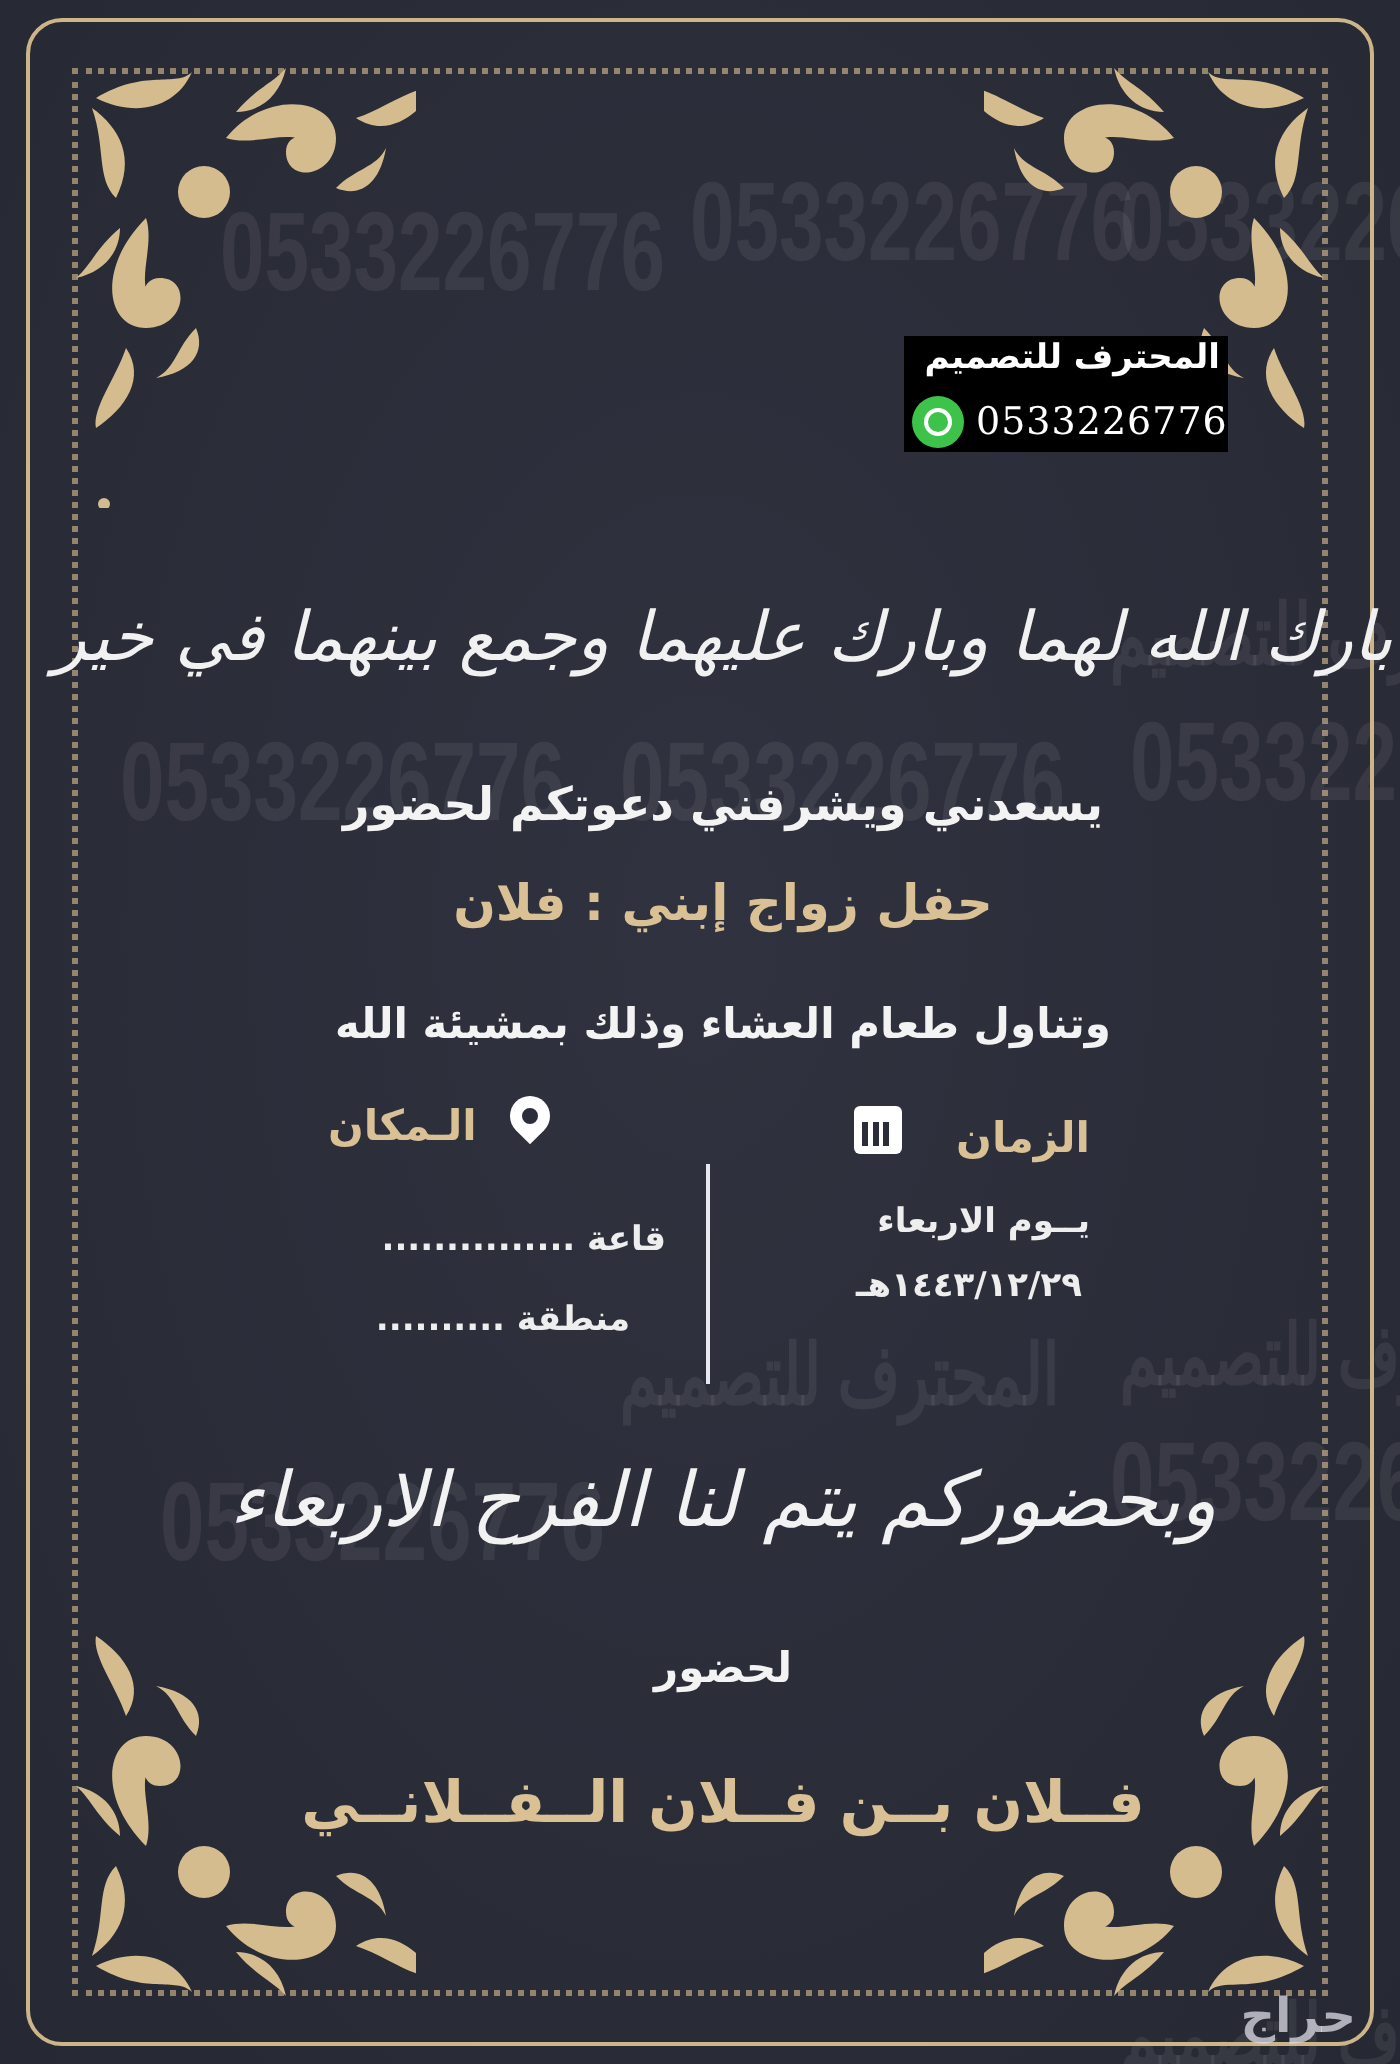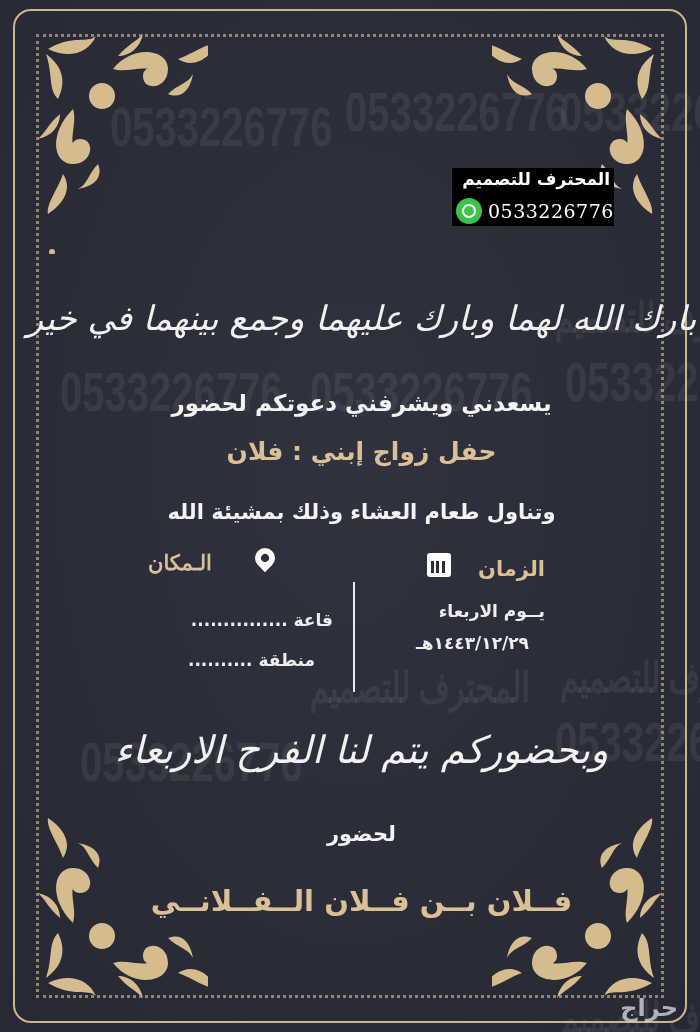--- a/index.html
+++ b/index.html
@@ -149,25 +149,25 @@
 
   <div class="center rtl line1">يسعدني ويشرفني دعوتكم لحضور</div>
   <div class="center rtl line2">حفل زواج إبني : فلان</div>
   <div class="center rtl line3">وتناول طعام العشاء وذلك بمشيئة الله</div>
 
   <div class="label-gold rtl" style="right:155px; top:557px;">الزمان</div>
   <div class="cal-icon">
     <div class="grid"></div>
   </div>
   <div class="info-text" style="right:155px; top:601px;">يــوم الاربعاء</div>
-  <div class="info-text" style="right:171px; top:633px;">١٤٤٣/١٢/٢٩هـ</div>
+  <div class="info-text" style="right:159px; top:633px;">١٤٤٣/١٢/٢٩هـ</div>
 
   <div class="divider"></div>
 
-  <div class="label-gold rtl" style="left:148px; top:551px;font-family:Liberation Serif, serif;">الـمكان</div>
+  <div class="label-gold rtl" style="left:164px; top:551px;">الـمكان</div>
   <div class="pin-icon"></div>
   <div class="info-text" style="right:367px; top:610px;">قاعة ...............</div>
   <div class="info-text" style="right:385px; top:650px;">منطقة ..........</div>
 
   <div class="center rtl closing">وبحضوركم يتم لنا الفرح الاربعاء</div>
   <div class="center rtl host-label">لحضور</div>
   <div class="center rtl host-name">فــلان بــن فــلان الــفــلانــي</div>
 
   <div class="haraj">حراج</div>
 </div>

